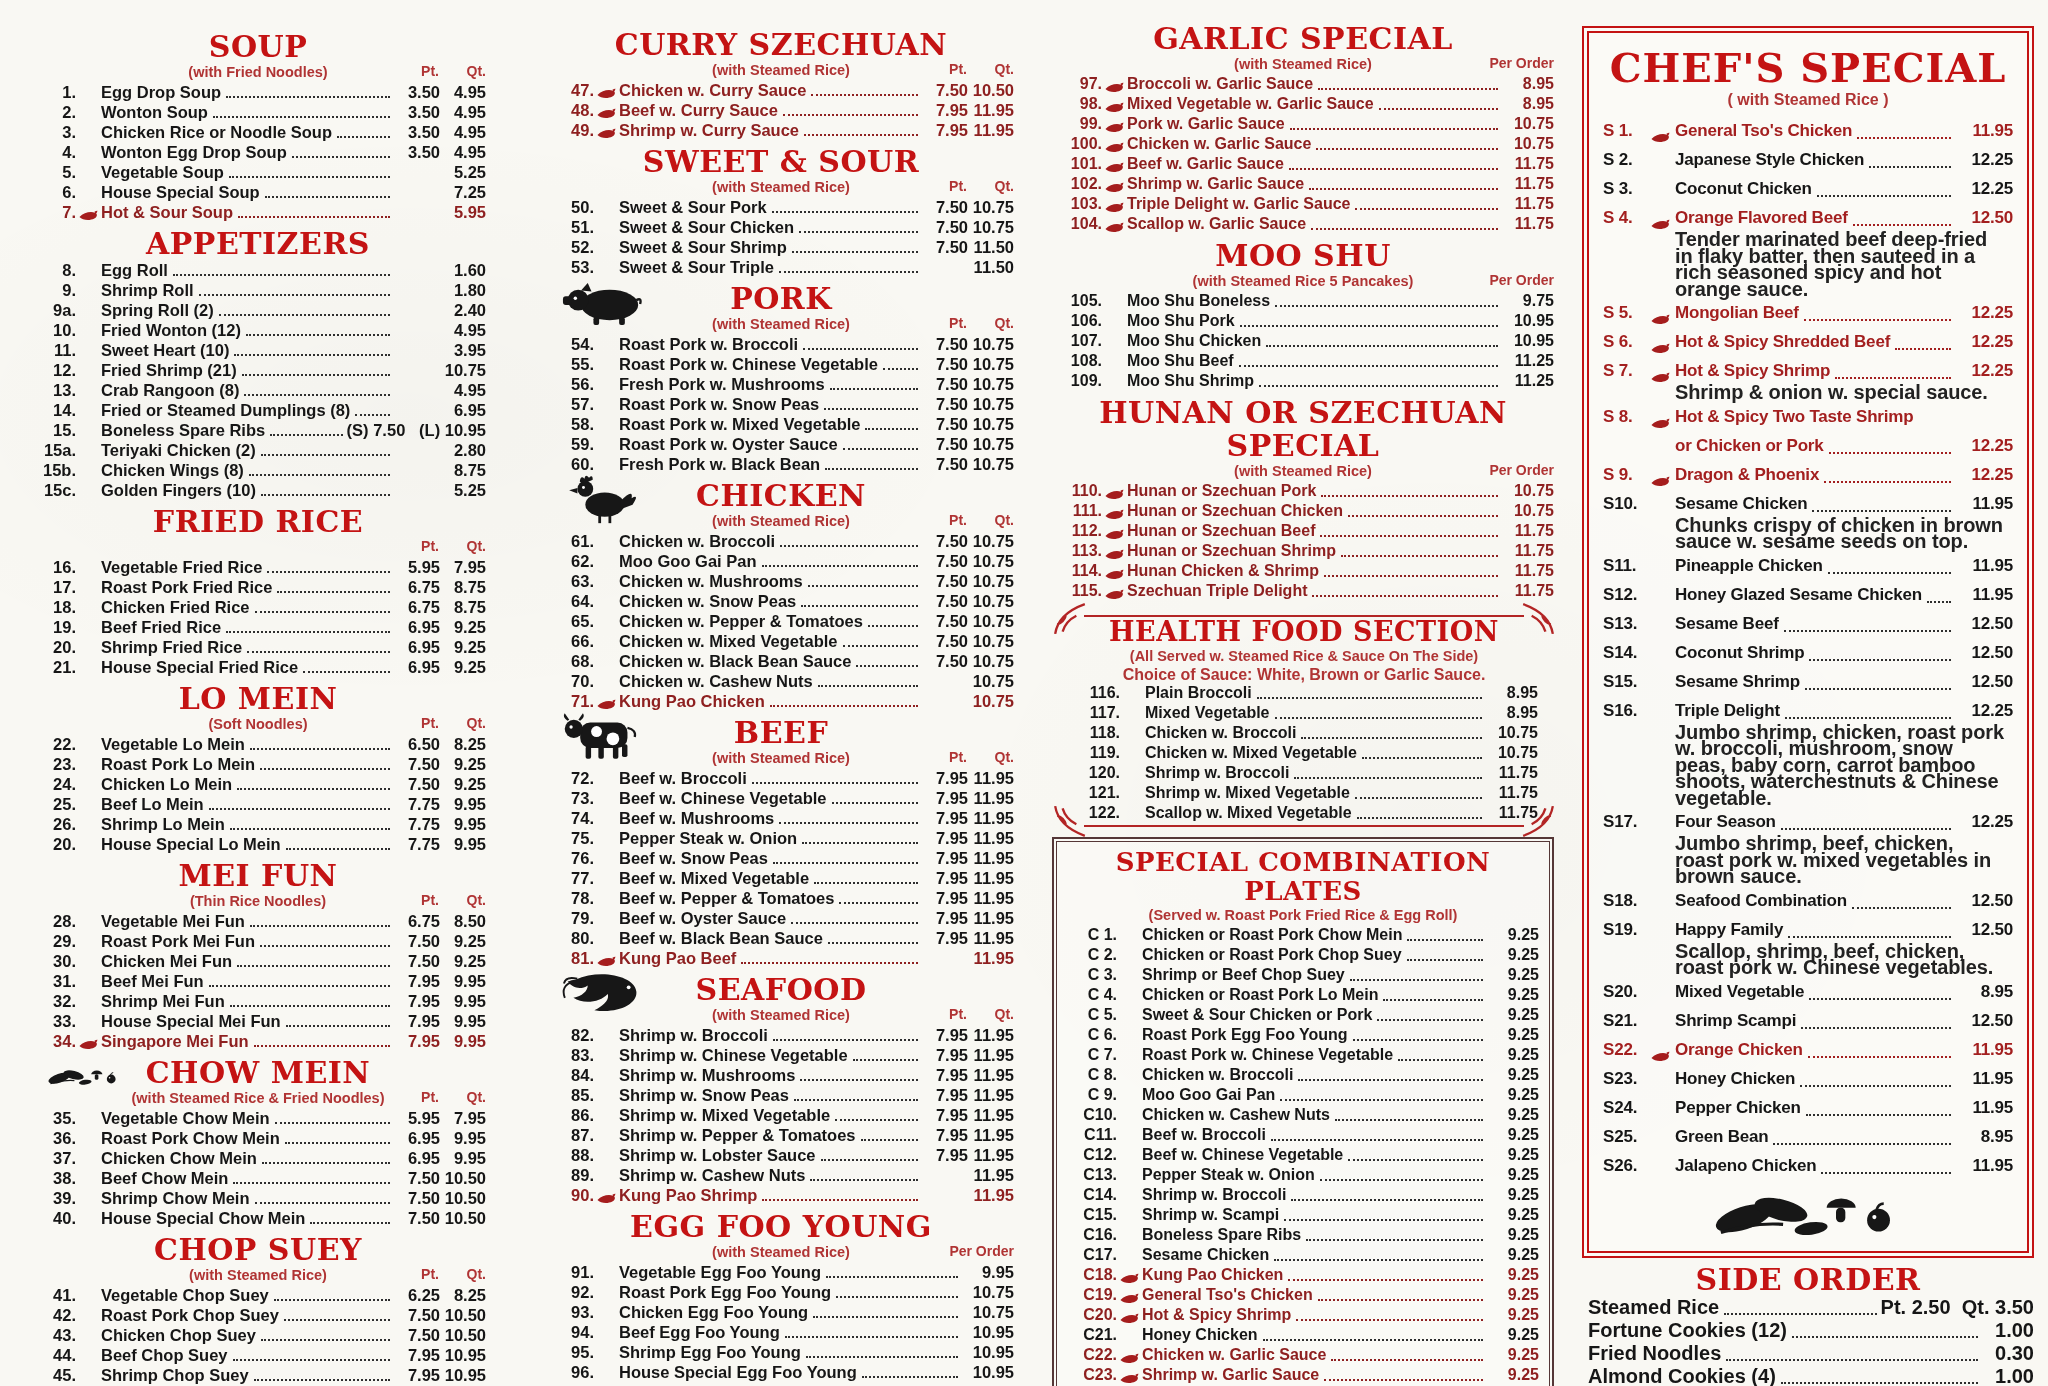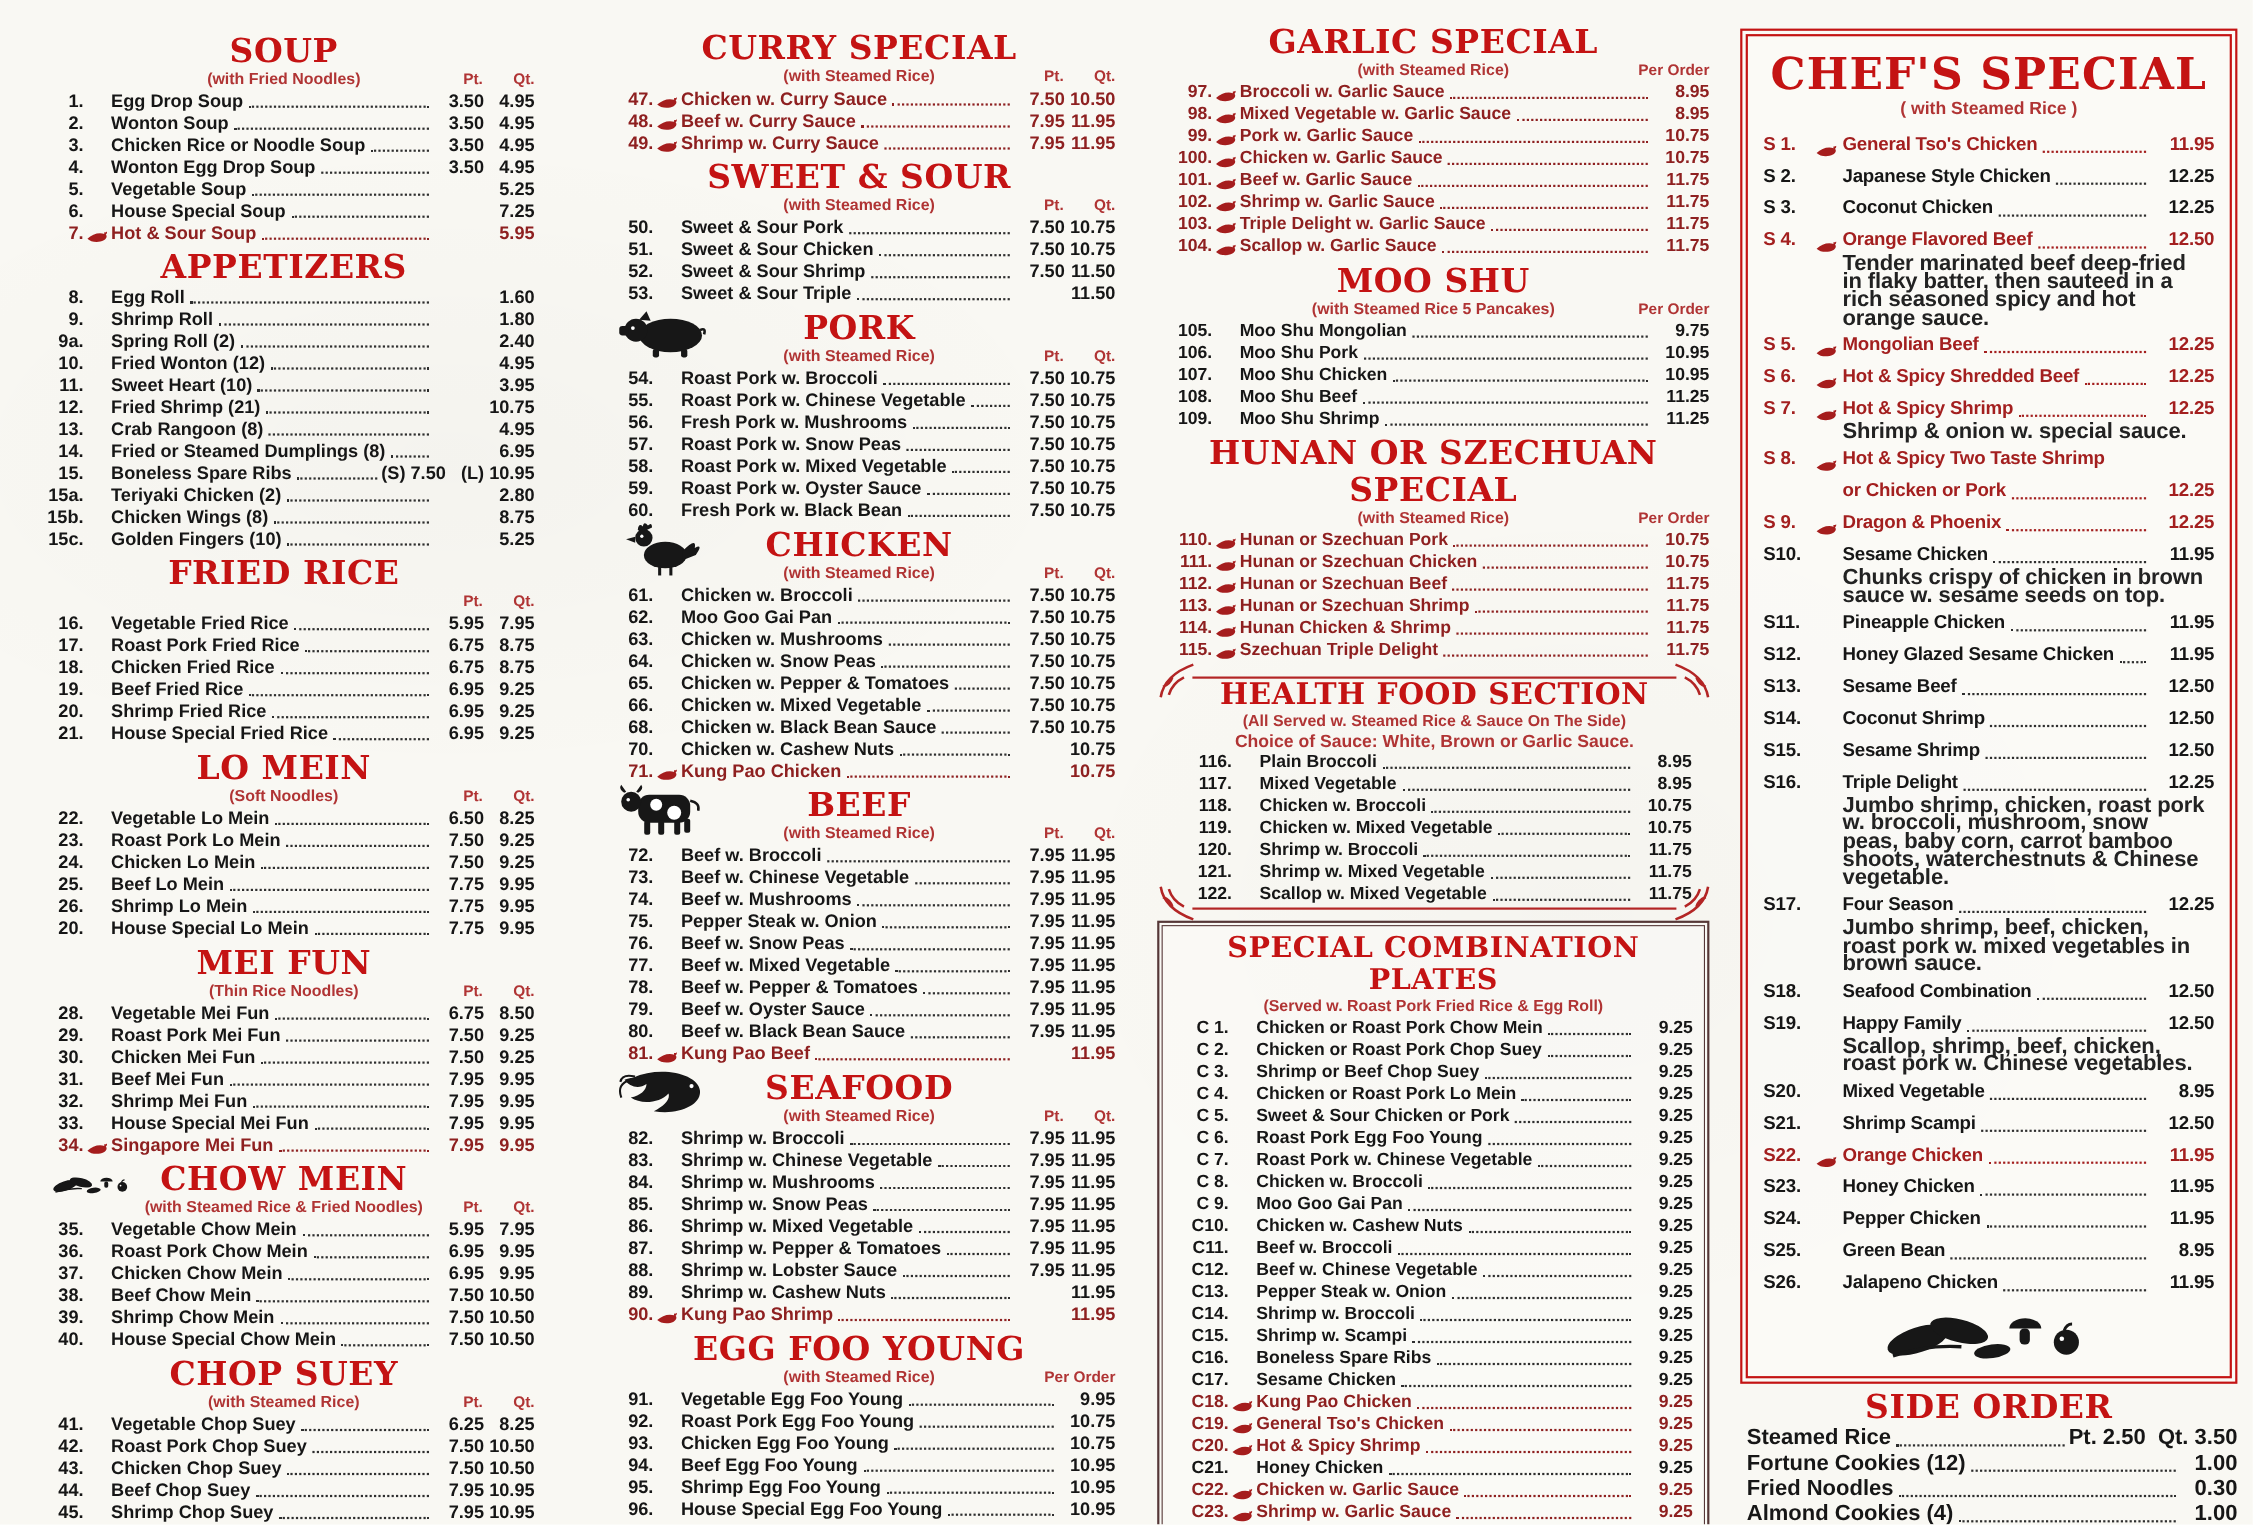--- a/index.html
+++ b/index.html
@@ -564,21 +564,21 @@
           <span class="chili-slot"></span>
           <span class="iname">House Special Chop Suey</span>
           <span class="pt">7.95</span>
           <span class="qt">10.95</span>
         </div>
       </div>
     </div>
   <div class="col" id="col2">
       <div class="sec">
         <div class="sec-head">
-          <div class="sec-title">CURRY SPECIAL</div>
+          <div class="sec-title">CURRY SZECHUAN</div>
         </div>
         <div class="subrow">
           <span class="sec-sub">(with Steamed Rice)</span>
           <span class="ph"><span class="phc">Pt.</span><span class="phc">Qt.</span></span>
         </div>
         <div class="row spicy">
           <span class="num">47.</span>
           <span class="chili-slot">
             <svg viewBox="0 0 30 16">
               <path d="M24.8 4.2c1.2-.7 1.8-2.1 1.4-3.7-1 .9-2.3 1.3-3.3.9-.3.7-.2 1.5.2 2.2C16.5 1.2 7.7 3.8 2 9.4c4 4.2 13.5 5.5 20.3 2 3.3-1.8 4.6-4.7 2.5-7.2z" fill="#a51d1d"></path>
@@ -1181,21 +1181,21 @@
         <div class="sec-head">
           <div class="sec-title">MOO SHU</div>
         </div>
         <div class="subrow">
           <span class="sec-sub">(with Steamed Rice 5 Pancakes)</span>
           <span class="ph"><span class="pho">Per Order</span></span>
         </div>
         <div class="row">
           <span class="num">105.</span>
           <span class="chili-slot"></span>
-          <span class="iname">Moo Shu Mongolian</span>
+          <span class="iname">Moo Shu Boneless</span>
           <span class="dots"></span>
           <span class="price">9.75</span>
         </div>
         <div class="row">
           <span class="num">106.</span>
           <span class="chili-slot"></span>
           <span class="iname">Moo Shu Pork</span>
           <span class="dots"></span>
           <span class="price">10.95</span>
         </div>

